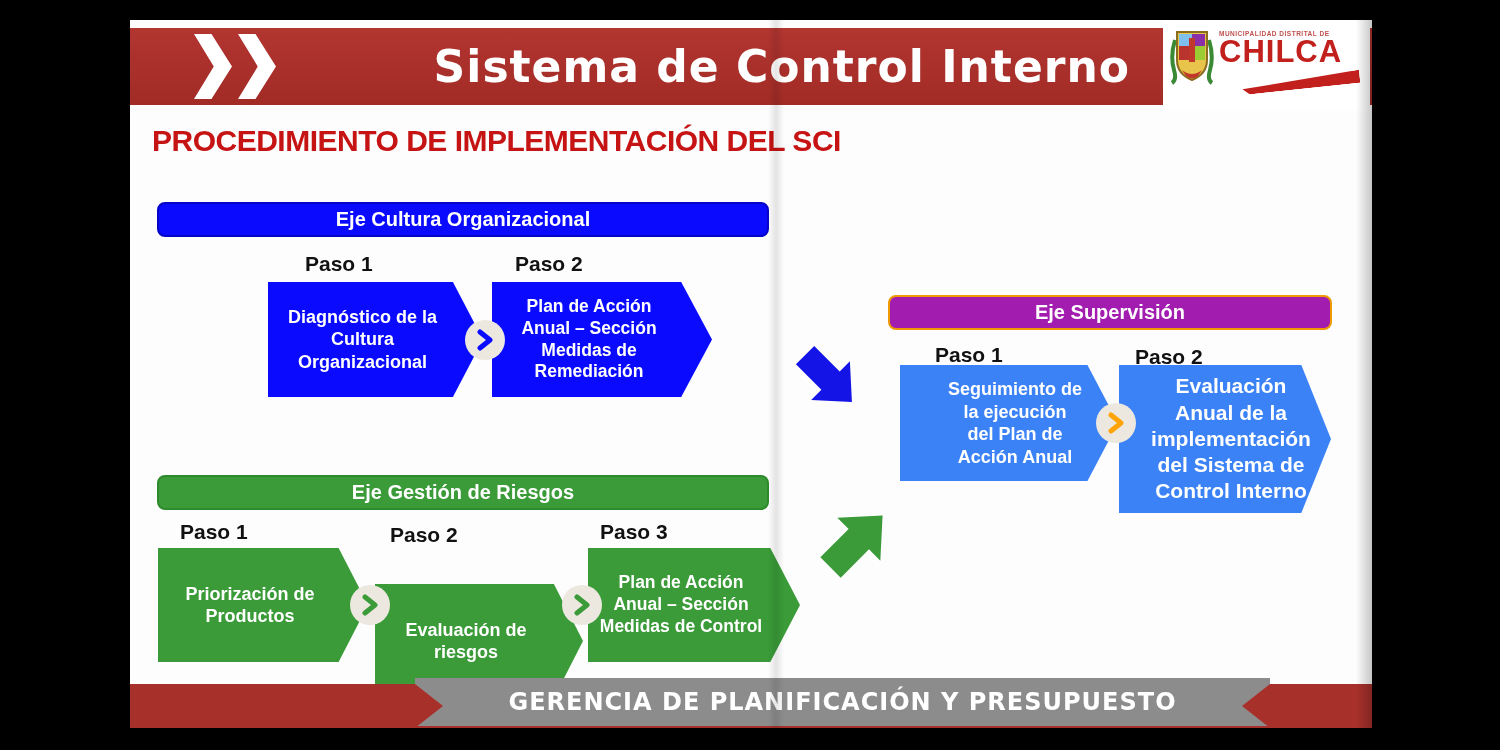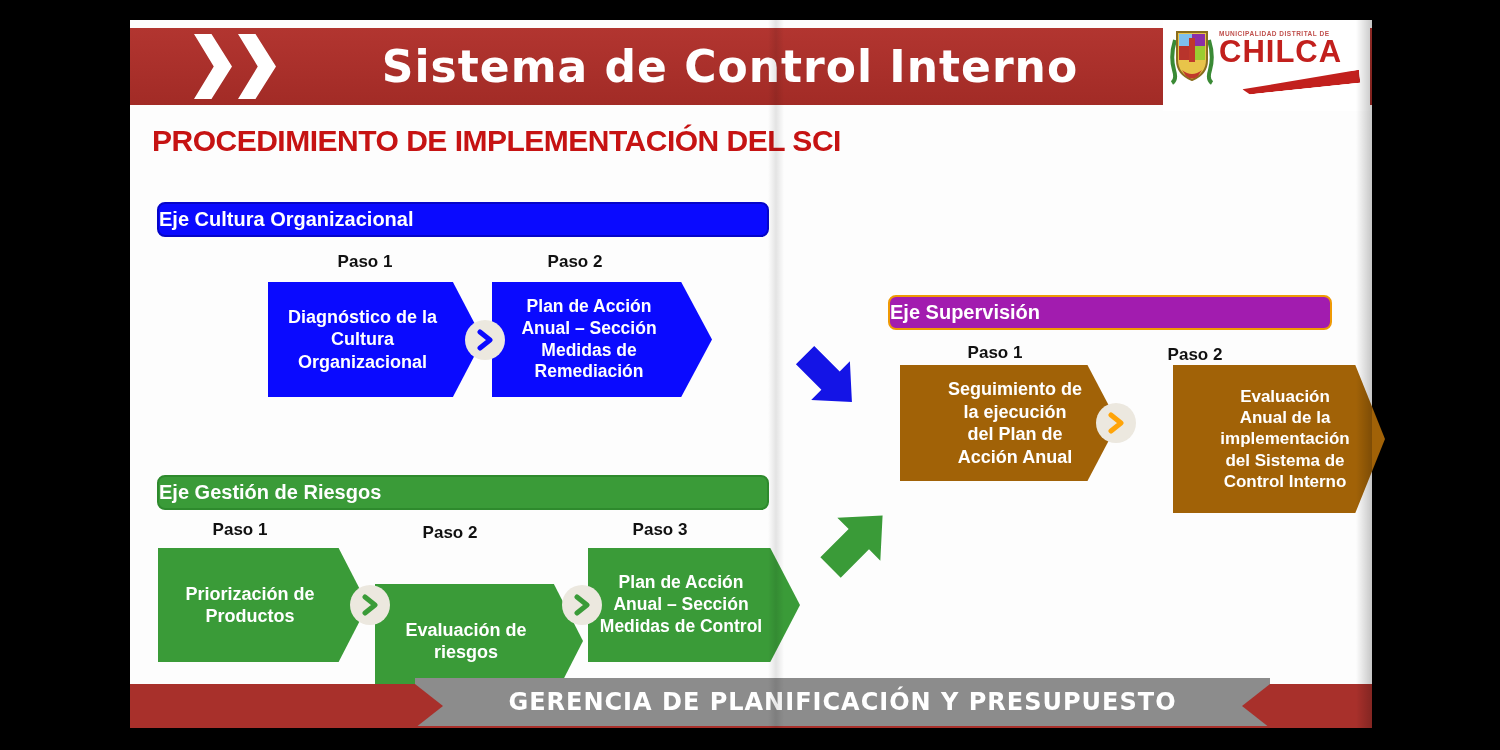--- a/index.html
+++ b/index.html
@@ -12,50 +12,50 @@
         background:linear-gradient(90deg,rgba(0,0,0,0) 0%,rgba(0,0,0,.10) 50%,rgba(0,0,0,0) 100%);pointer-events:none;}
   .edge-shadow{position:absolute;right:0;top:0;width:16px;height:100%;
         background:linear-gradient(90deg,rgba(0,0,0,0),rgba(0,0,0,.22));pointer-events:none;}
 
   
   .header-band{position:absolute;left:0;top:8px;width:100%;height:77px;
         background:linear-gradient(180deg,#b23530,#a22b26);}
   .chev{position:absolute;top:6px;width:38px;height:65px;background:#fff;
         clip-path:polygon(0 0,46% 0,100% 50%,46% 100%,0 100%,52% 50%);}
   .chev.c1{left:64px;} .chev.c2{left:108px;}
-  .header-title{position:absolute;left:200px;top:13px;width:800px;text-align:center;
+  .header-title{position:absolute;left:200px;top:13px;width:800px;text-align:right;
         color:#fff;font-size:44px;font-weight:bold;font-family:"DejaVu Sans",sans-serif;letter-spacing:1px;}
 
   .logo-box{position:absolute;right:2px;top:0;width:207px;height:91px;background:#fff;}
   .logo-inner{position:absolute;left:6px;top:6px;display:flex;gap:4px;}
   .logo-text{padding-top:4px;}
   .logo-small{font-size:6.5px;color:#c0504d;font-weight:bold;letter-spacing:.5px;white-space:nowrap;}
   .logo-name{font-size:31px;line-height:30px;color:#c2201d;font-weight:900;letter-spacing:1px;
         font-family:"Liberation Sans",sans-serif;}
   .swoosh{position:absolute;right:10px;top:56px;width:118px;height:13px;background:#c2201d;
         transform:rotate(-6deg);clip-path:polygon(0 55%,100% 0,100% 100%,6% 100%);}
 
   
   .main-heading{position:absolute;left:22px;top:104px;font-size:30px;font-weight:bold;
         color:#c61313;letter-spacing:-.5px;}
 
   
-  .bar{position:absolute;height:31px;border-radius:8px;display:flex;align-items:center;justify-content:flex-start;
+  .bar{position:absolute;height:31px;border-radius:8px;display:flex;align-items:center;justify-content:center;
         color:#fff;font-size:20px;font-weight:bold;}
   .bar-blue{left:27px;top:182px;width:608px;background:#0a0aff;border:2px solid #0505c8;}
   .bar-orange{left:758px;top:275px;width:440px;background:#a21caf;border:2px solid #ef9a05;}
   .bar-green{left:27px;top:455px;width:608px;background:#3a9b38;border:2px solid #2e8a2d;}
 
-  .paso{position:absolute;width:120px;text-align:center;font-size:17px;font-weight:bold;color:#111;}
+  .paso{position:absolute;width:120px;text-align:left;font-size:21px;font-weight:bold;color:#111;}
 
   
   .step-arrow{position:absolute;display:flex;align-items:center;justify-content:center;text-align:center;
         color:#fff;font-weight:bold;font-size:18px;line-height:1.25;
         clip-path:polygon(0 0,86% 0,100% 50%,86% 100%,0 100%);padding:8px 36px 8px 10px;box-sizing:border-box;}
-  .blue{background:#0a0aff;} .orange{background:#a16207;padding-left:48px;} .green{background:#3a9b38;}
+  .blue{background:#0a0aff;} .orange{background:#3b82f6;padding-left:48px;} .green{background:#3a9b38;}
 
   .conn{position:absolute;width:40px;height:40px;border-radius:50%;background:#ece8df;
         display:flex;align-items:center;justify-content:center;z-index:5;}
   .conn svg{width:18px;height:22px;}
 
   .big-arrow{position:absolute;}
 
   
   .footer-band{position:absolute;left:0;top:664px;width:100%;height:44px;background:#a8302b;}
   .footer-ribbon{position:absolute;left:285px;top:658px;width:855px;height:48px;background:#8c8c8c;
@@ -123,21 +123,21 @@
     </div>
 
     <div class="bar bar-orange">
       <span>Eje Supervisión</span>
     </div>
     <div class="paso" style="left:805px;top:323px;">Paso 1</div>
     <div class="paso" style="left:1005px;top:325px;">Paso 2</div>
     <div class="step-arrow orange" style="left:770px;top:345px;width:218px;height:116px;">
       <span>Seguimiento de la ejecución del Plan de Acción Anual</span>
     </div>
-    <div class="step-arrow orange" style="left:1043px;top:345px;width:212px;height:148px;font-size:17px;">
+    <div class="step-arrow orange" style="left:989px;top:345px;width:212px;height:148px;font-size:21px;">
       <span>Evaluación Anual de la implementación del Sistema de Control Interno</span>
     </div>
     <div class="conn" style="left:966px;top:383px;">
       <svg viewBox="0 0 18 22">
           <polyline points="4,3 14,11 4,19" fill="none" stroke="#ffa408" stroke-width="5" stroke-linecap="round" stroke-linejoin="round"></polyline>
         </svg>
     </div>
 
     <div class="bar bar-green">
       <span>Eje Gestión de Riesgos</span>

